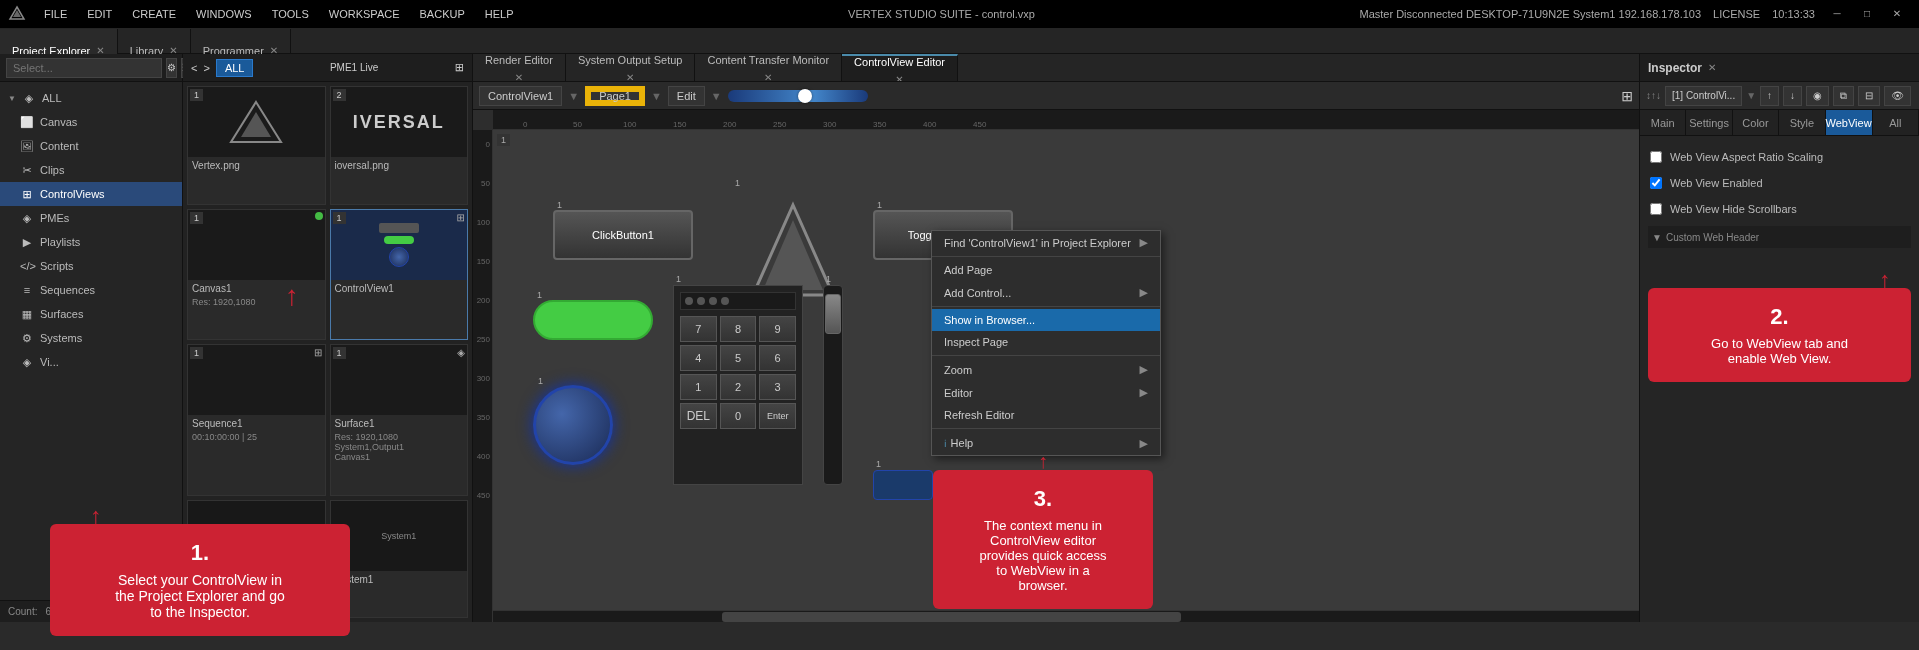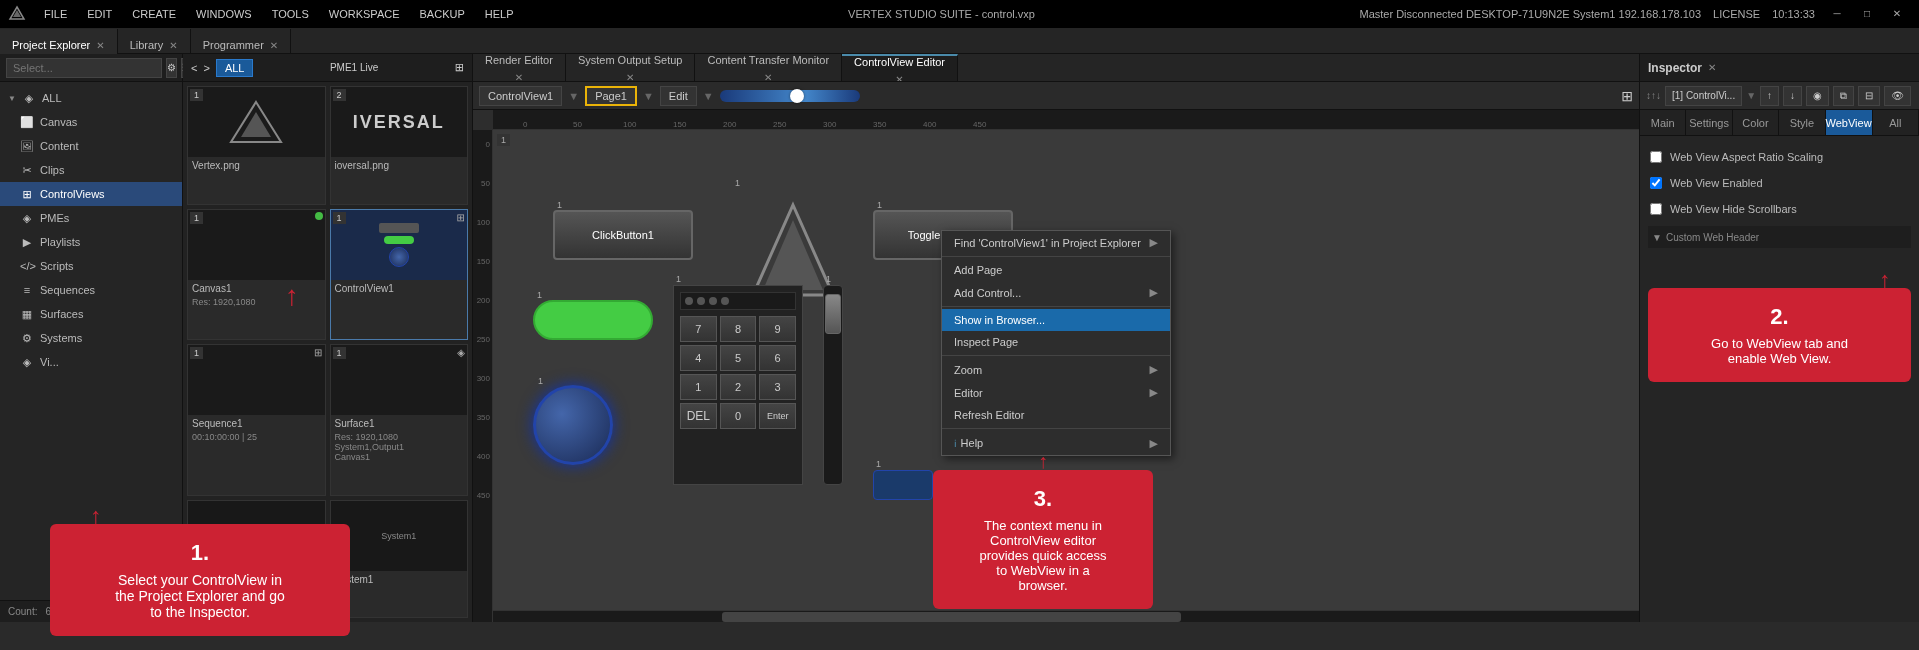--- a/index.html
+++ b/index.html
@@ -68,21 +68,21 @@
     
     .tab-bar {
       display: flex;
       align-items: center;
       background: #252525;
       height: 26px;
       border-bottom: 1px solid #111;
     }
     .tab {
       display: flex;
-      align-items: center;
+      align-items: flex-start;
       padding: 16px 12px;
       height: 100%;
       font-size: 11px;
       color: #bbb;
       border-right: 1px solid #111;
       cursor: pointer;
       gap: 6px;
       margin-top: 9px;
     }
     .tab.active { background: #2a2a2a; color: #fff; }
@@ -459,21 +459,21 @@
       background: #1a3a6a;
       border: 1px solid #2244aa;
       border-radius: 4px;
       cursor: pointer;
     }
 
     
     .context-menu {
       position: absolute;
       top: 100px;
-      left: 448px;
+      left: 438px;
       width: 230px;
       background: #2d2d2d;
       border: 1px solid #555;
       box-shadow: 3px 3px 8px rgba(0,0,0,0.5);
       z-index: 100;
     }
     .ctx-item {
       display: flex;
       align-items: center;
       justify-content: space-between;
@@ -816,21 +816,21 @@
       </div>
       <div class="editor-tab active">
         <span>ControlView Editor</span>
         <span class="tab-close">✕</span>
       </div>
     </div>
 
     <div class="editor-toolbar">
       <span class="select-like" style="background:#333;border:1px solid #444;color:#ccc;height:20px;padding:0 8px;display:flex;align-items:center;font-size:11px;">ControlView1</span>
       <span style="color:#666;">▼</span>
-      <span class="select-like" style="background:#333;border:2px solid #eab308;color:#ccc;height:20px;padding:0 8px;display:flex;align-items:center;font-size:11px;">Page1</span>
+      <span class="select-like" style="background:#333;border:6px solid #eab308;color:#ccc;height:20px;padding:0 8px;display:flex;align-items:center;font-size:11px;">Page1</span>
       <span style="color:#666;">▼</span>
       <span class="select-like" style="background:#333;border:1px solid #444;color:#ccc;height:20px;padding:0 8px;display:flex;align-items:center;font-size:11px;">Edit</span>
       <span style="color:#666;">▼</span>
       <div style="flex:1;display:flex;align-items:center;gap:2px;">
         <div style="width:140px;height:12px;background:linear-gradient(90deg,#1a3a7a 0%,#4488cc 60%,#1a3a7a 100%);border-radius:6px;position:relative;">
           <div style="position:absolute;left:55%;top:50%;transform:translate(-50%,-50%);width:14px;height:14px;background:#fff;border-radius:50%;box-shadow:0 0 3px rgba(0,0,0,0.5);"></div>
         </div>
       </div>
       <span style="font-size:14px;">⊞</span>
     </div>

